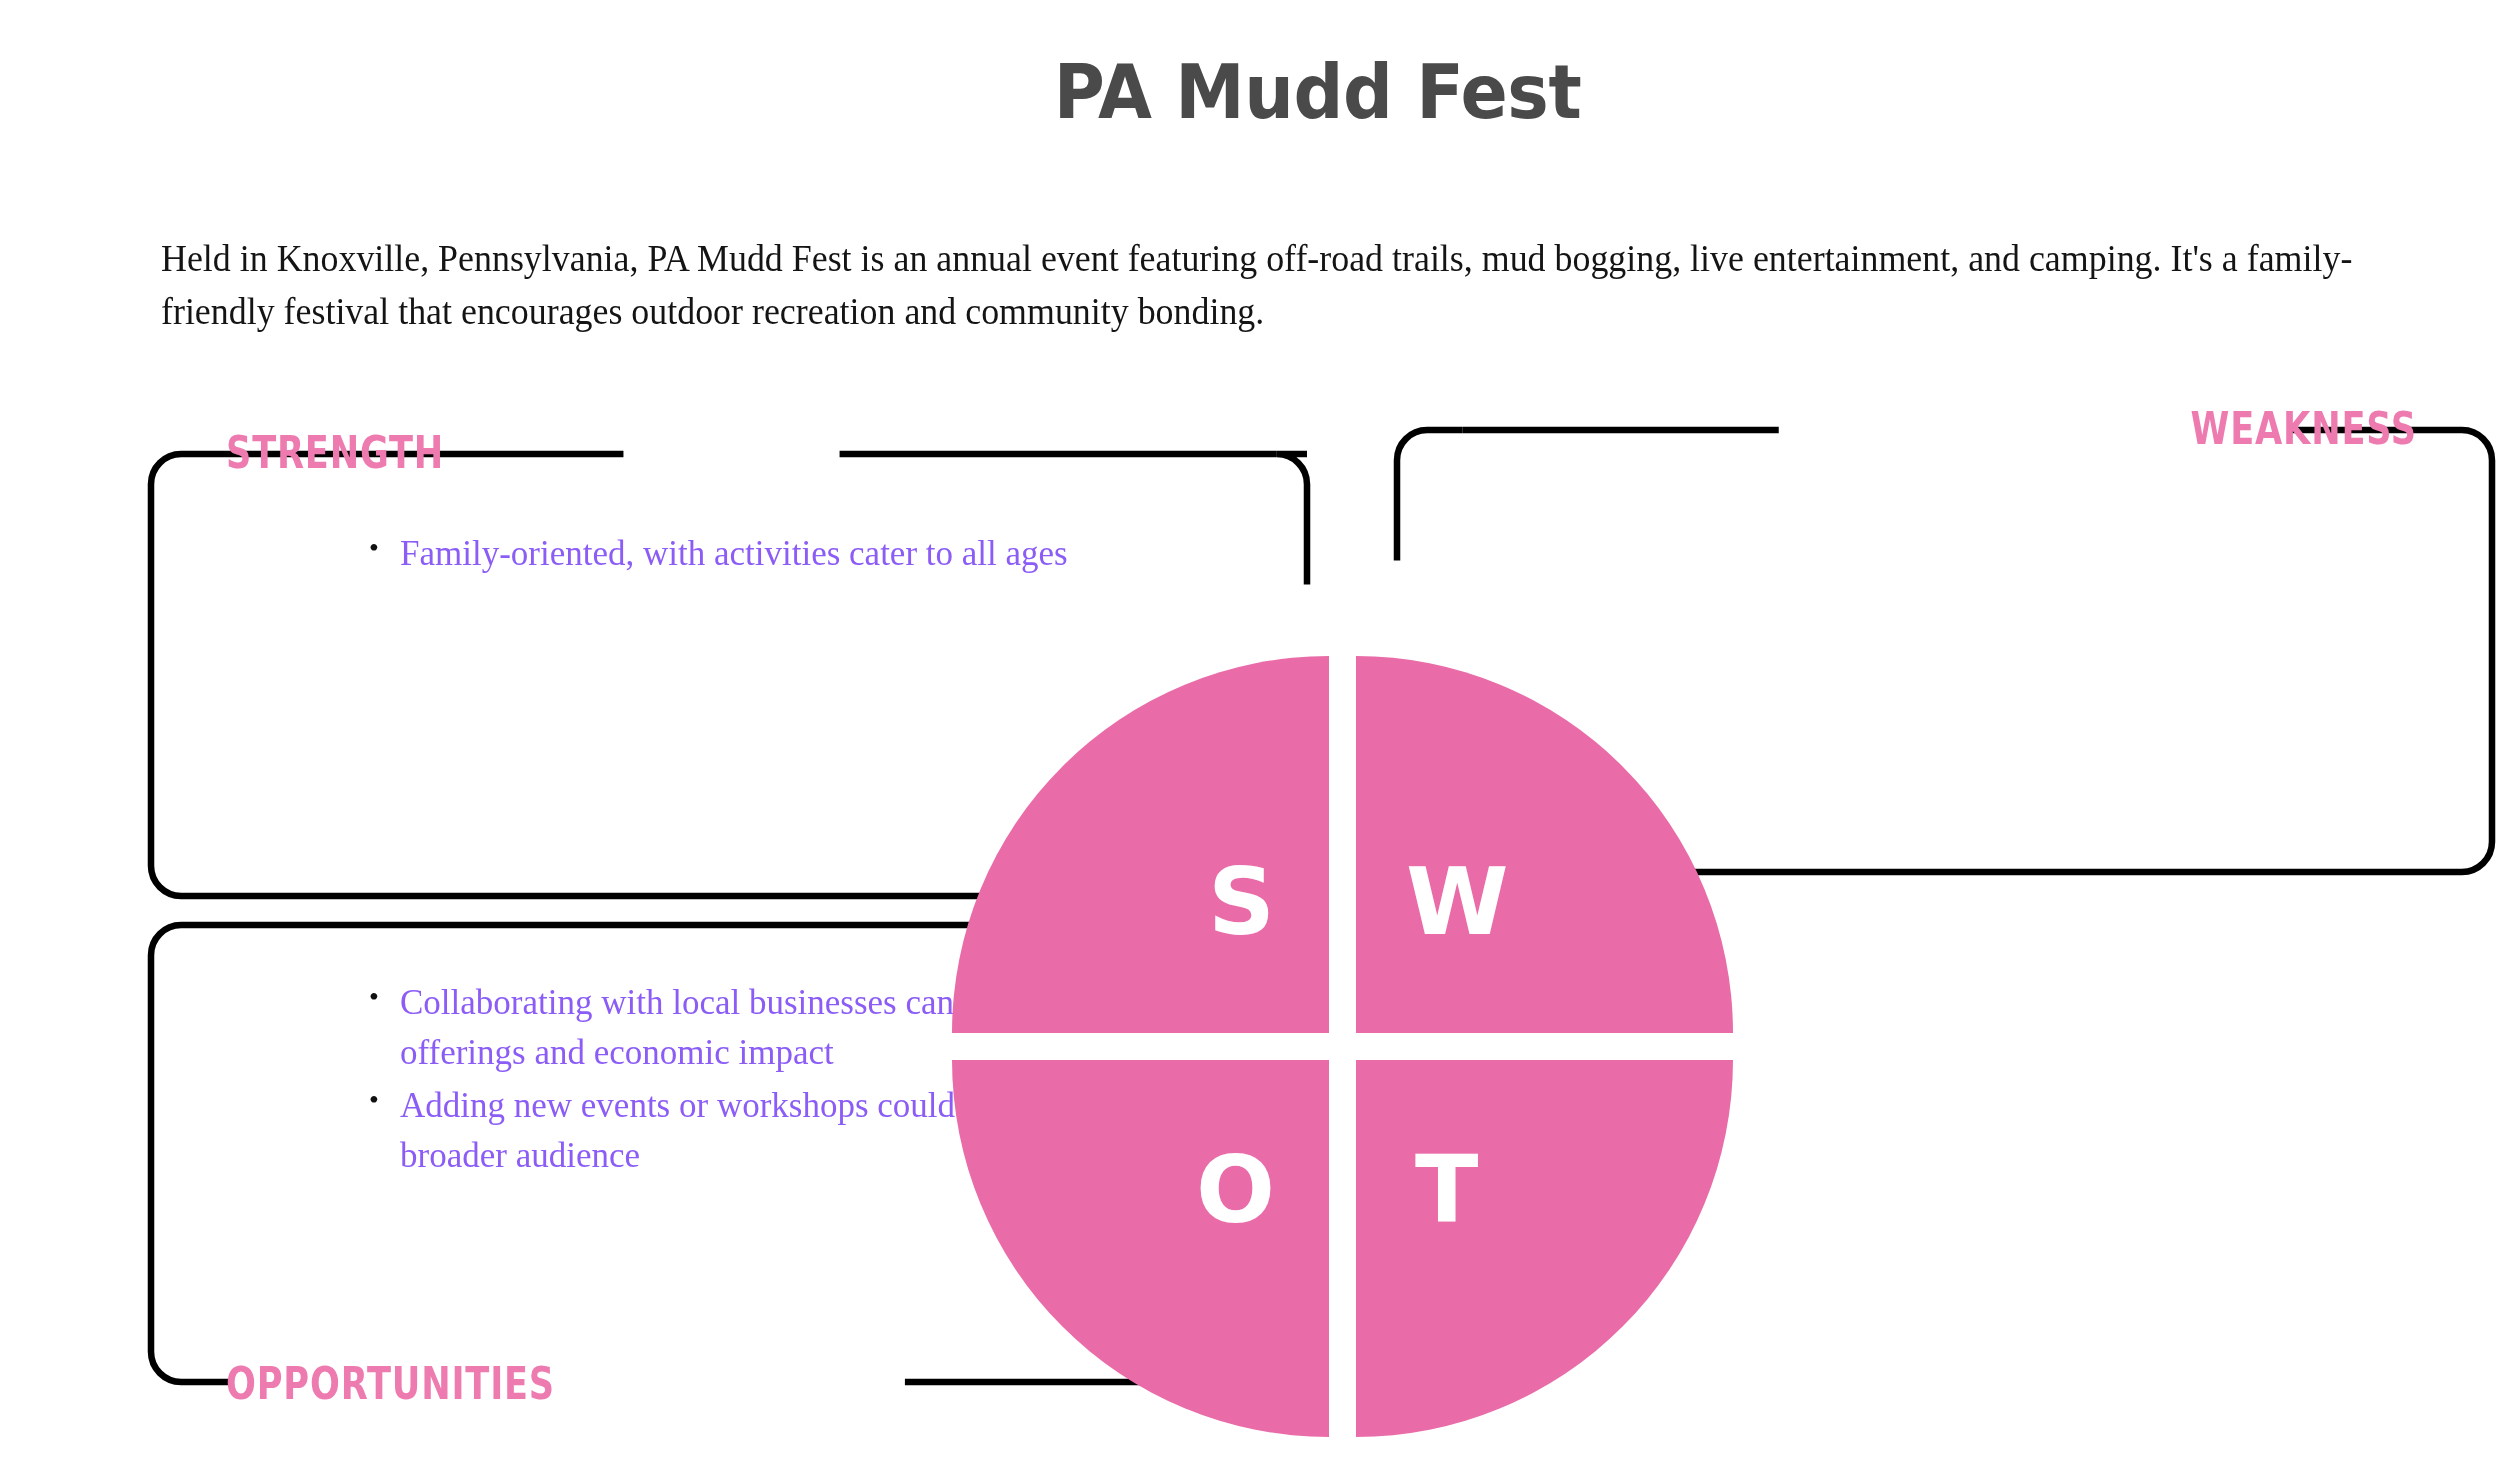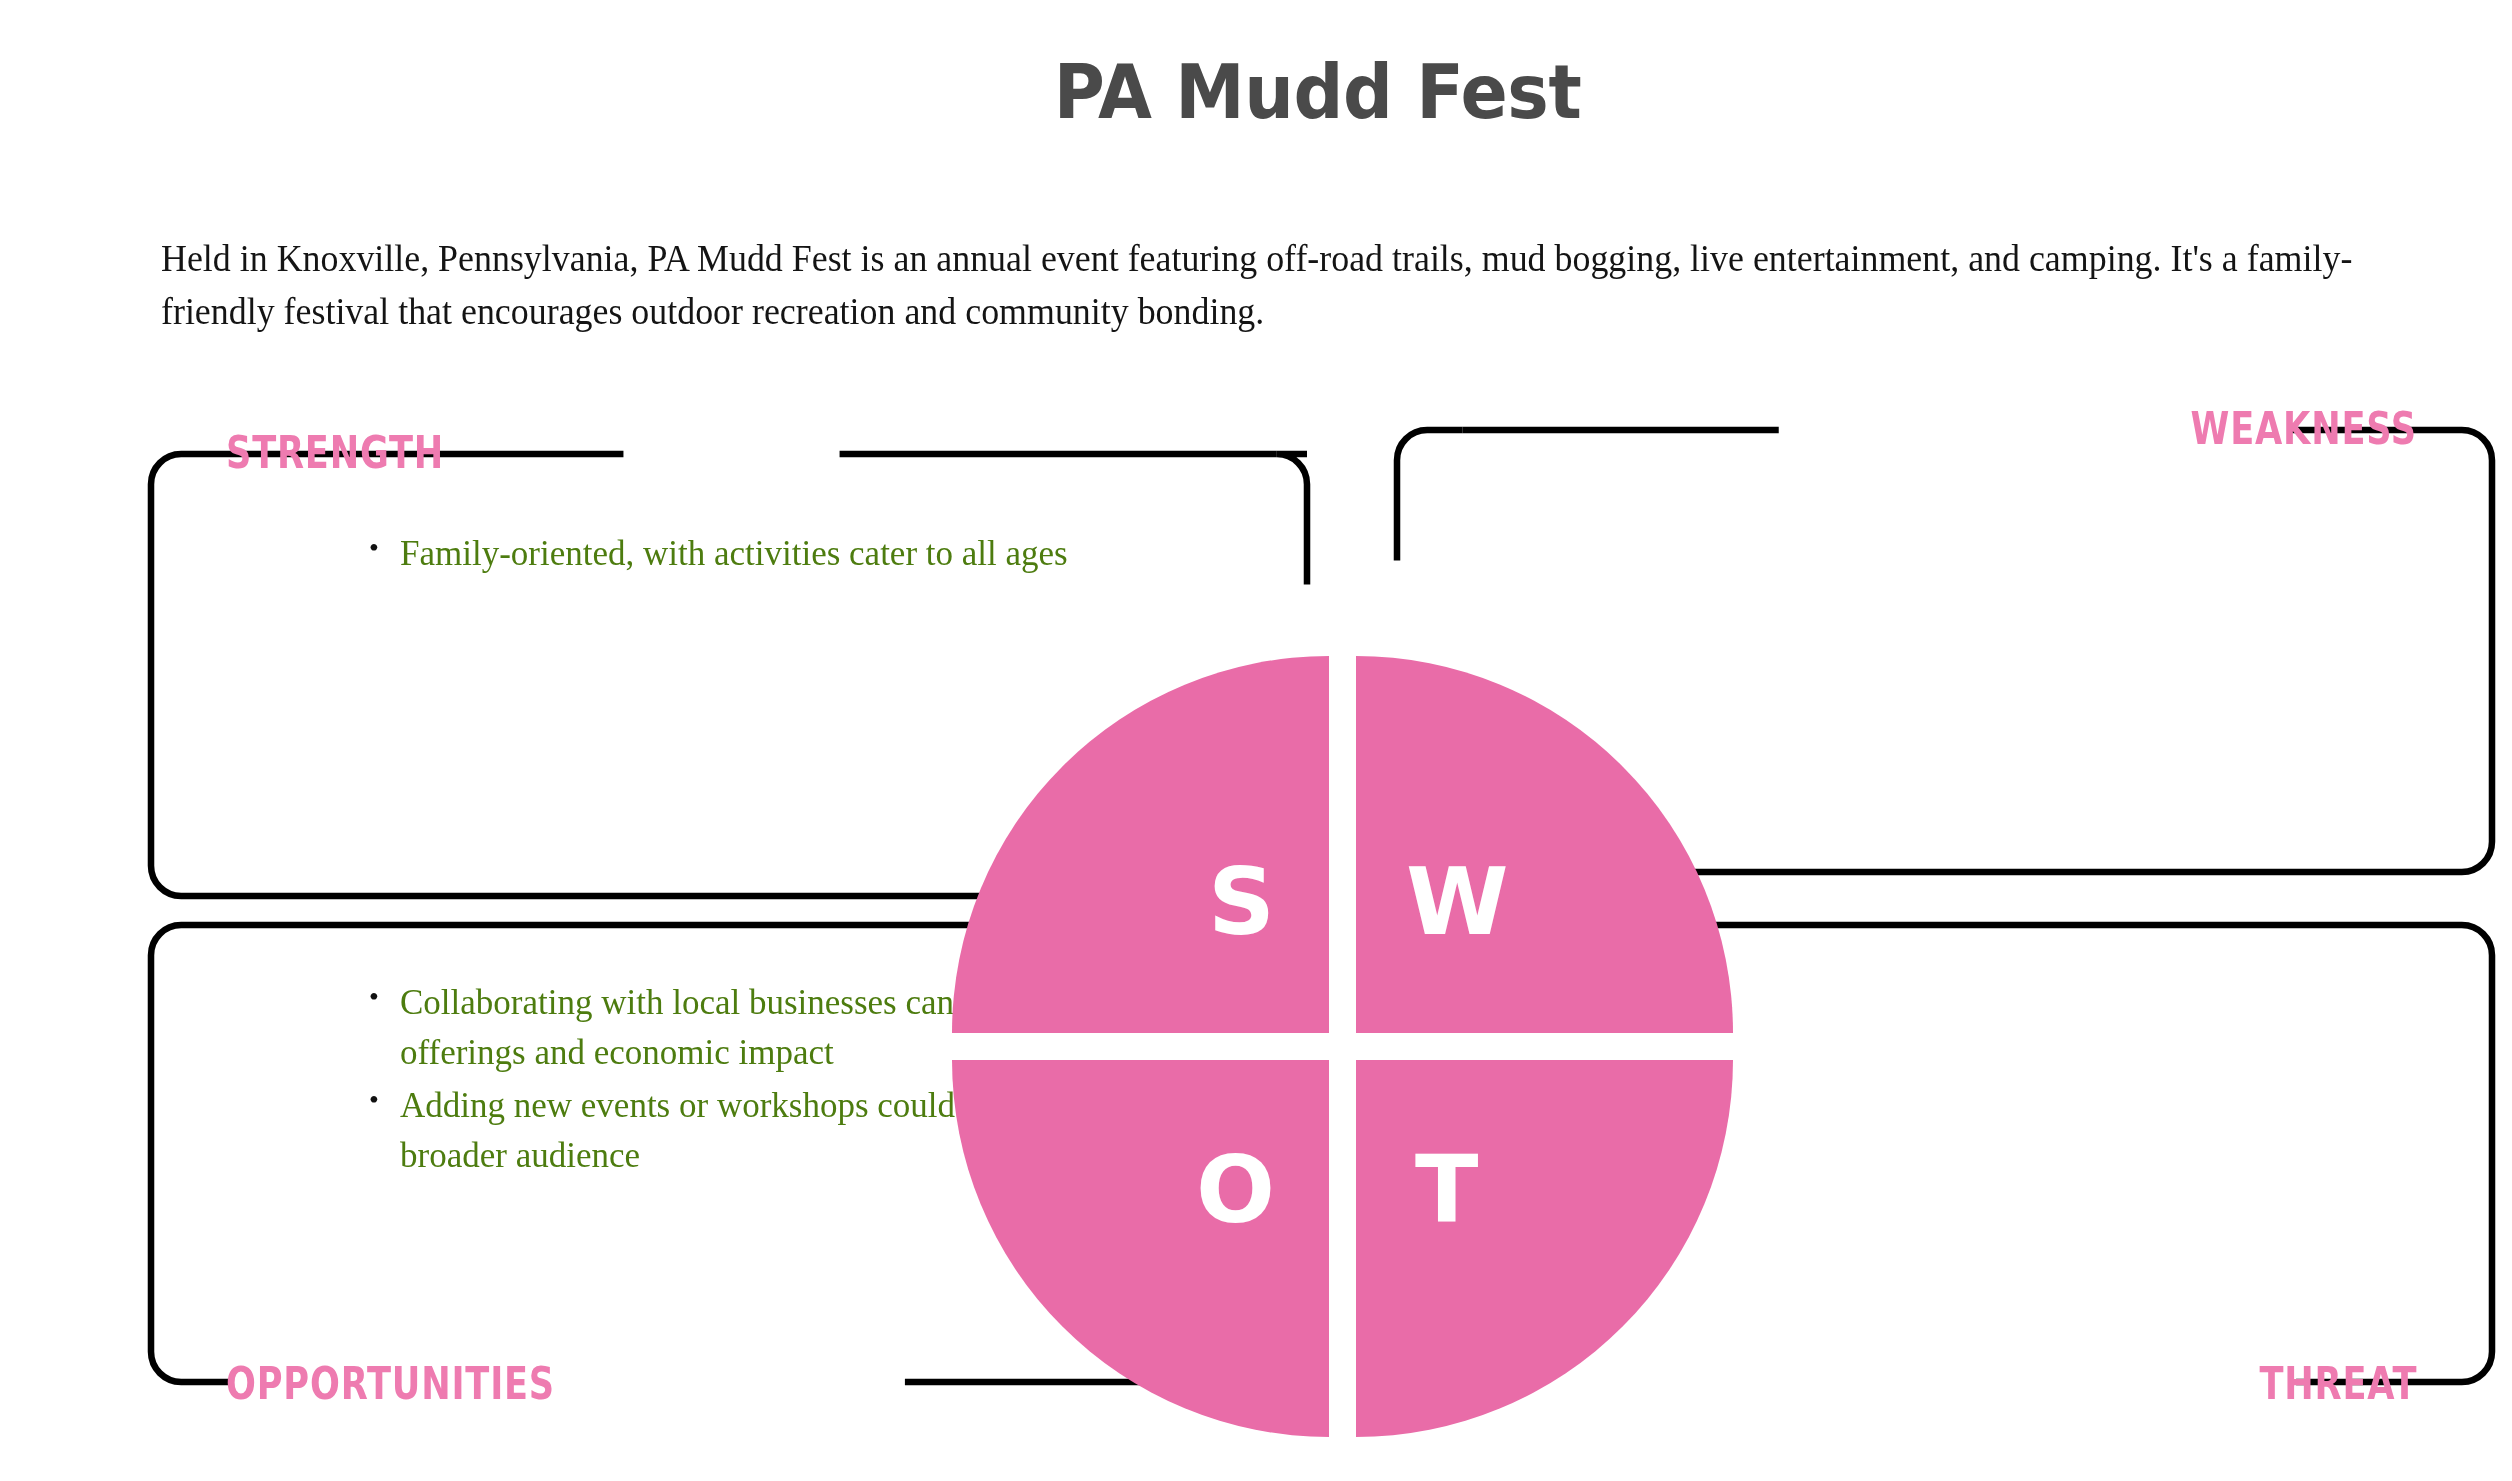--- a/index.html
+++ b/index.html
@@ -59,21 +59,21 @@
   .lbl-bl{left:75px;bottom:-24px;transform-origin:left center;}
   .lbl-br{right:75px;bottom:-24px;transform-origin:right center;}
 
   .bullets{
     position:absolute;
     list-style:none;
     margin:0;padding:0;
     font-family:"Liberation Serif","DejaVu Serif",serif;
     font-size:35px;
     line-height:1.44;
-    color:#4d7c0f;
+    color:#8b5cf6;
     z-index:4;
   }
   .bullets li{
     position:relative;
     padding-left:38px;
     margin-bottom:2px;
   }
   .bullets li:before{
     content:"\2022";
     position:absolute;left:7px;top:-1px;
@@ -152,28 +152,20 @@
       <path d="M 2050 0 L 60 0 A 60 60 0 0 0 0 60 L 0 850 A 60 60 0 0 0 60 910 L 160 910" fill="none" stroke="#000" stroke-width="13"></path>
       <path d="M 2300 650 L 2300 850 A 60 60 0 0 1 2240 910 L 1500 910" fill="none" stroke="#000" stroke-width="13"></path>
     </svg>
     <div class="quad-label lbl-bl">OPPORTUNITIES</div>
     <ul class="bullets" id="list-opportunities">
       <li>Collaborating with local businesses can enhance offerings and economic impact</li>
       <li>Adding new events or workshops could attract a broader audience</li>
     </ul>
   </div>
 
-  <div class="quad" id="box-threat">
-    <svg class="frame" viewBox="0 0 2180 910" preserveAspectRatio="none">
-      <path d="M 140 0 L 2120 0 A 60 60 0 0 1 2180 60 L 2180 850 A 60 60 0 0 1 2120 910 L 1790 910" fill="none" stroke="#000" stroke-width="13"></path>
-      <path d="M 0 650 L 0 850 A 60 60 0 0 0 60 910 L 160 910" fill="none" stroke="#000" stroke-width="13"></path>
-    </svg>
-    <div class="quad-label lbl-br">THREAT</div>
-
-  </div>
 
   <div id="circle">
     <div class="wedge" id="wedge-s">
       <span>S</span>
     </div>
     <div class="wedge" id="wedge-w">
       <span>W</span>
     </div>
     <div class="wedge" id="wedge-o">
       <span>O</span>

